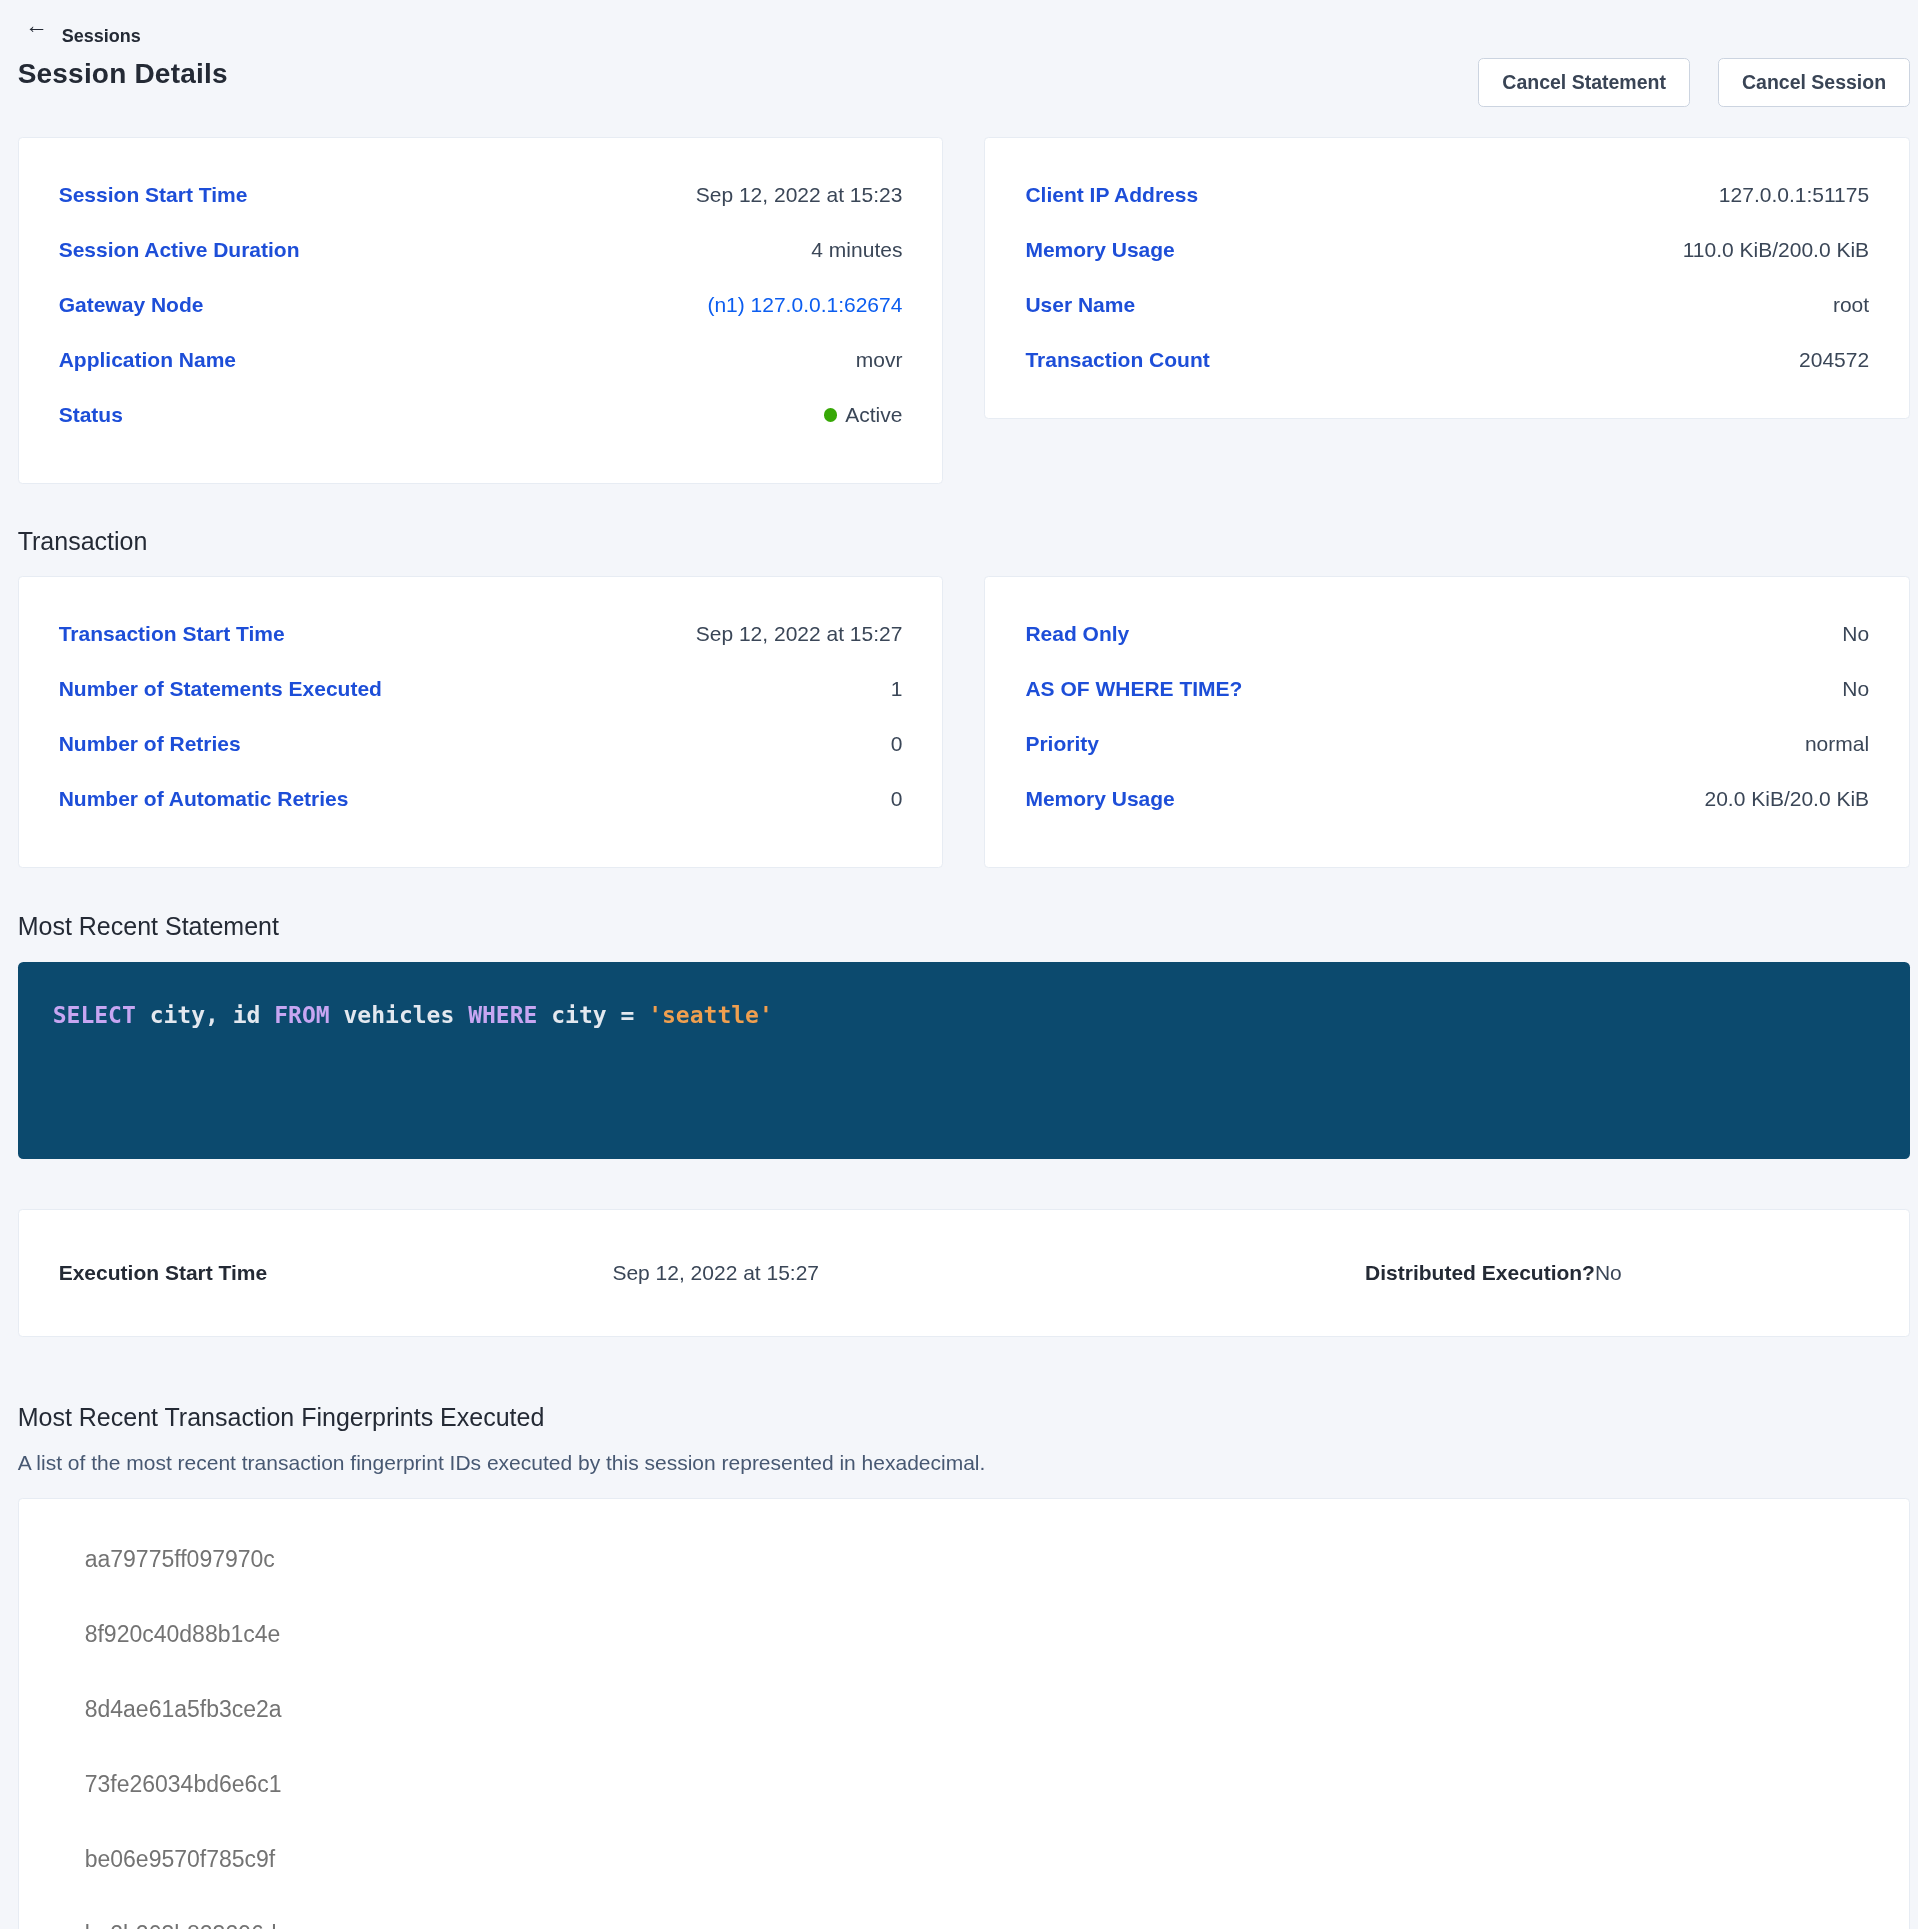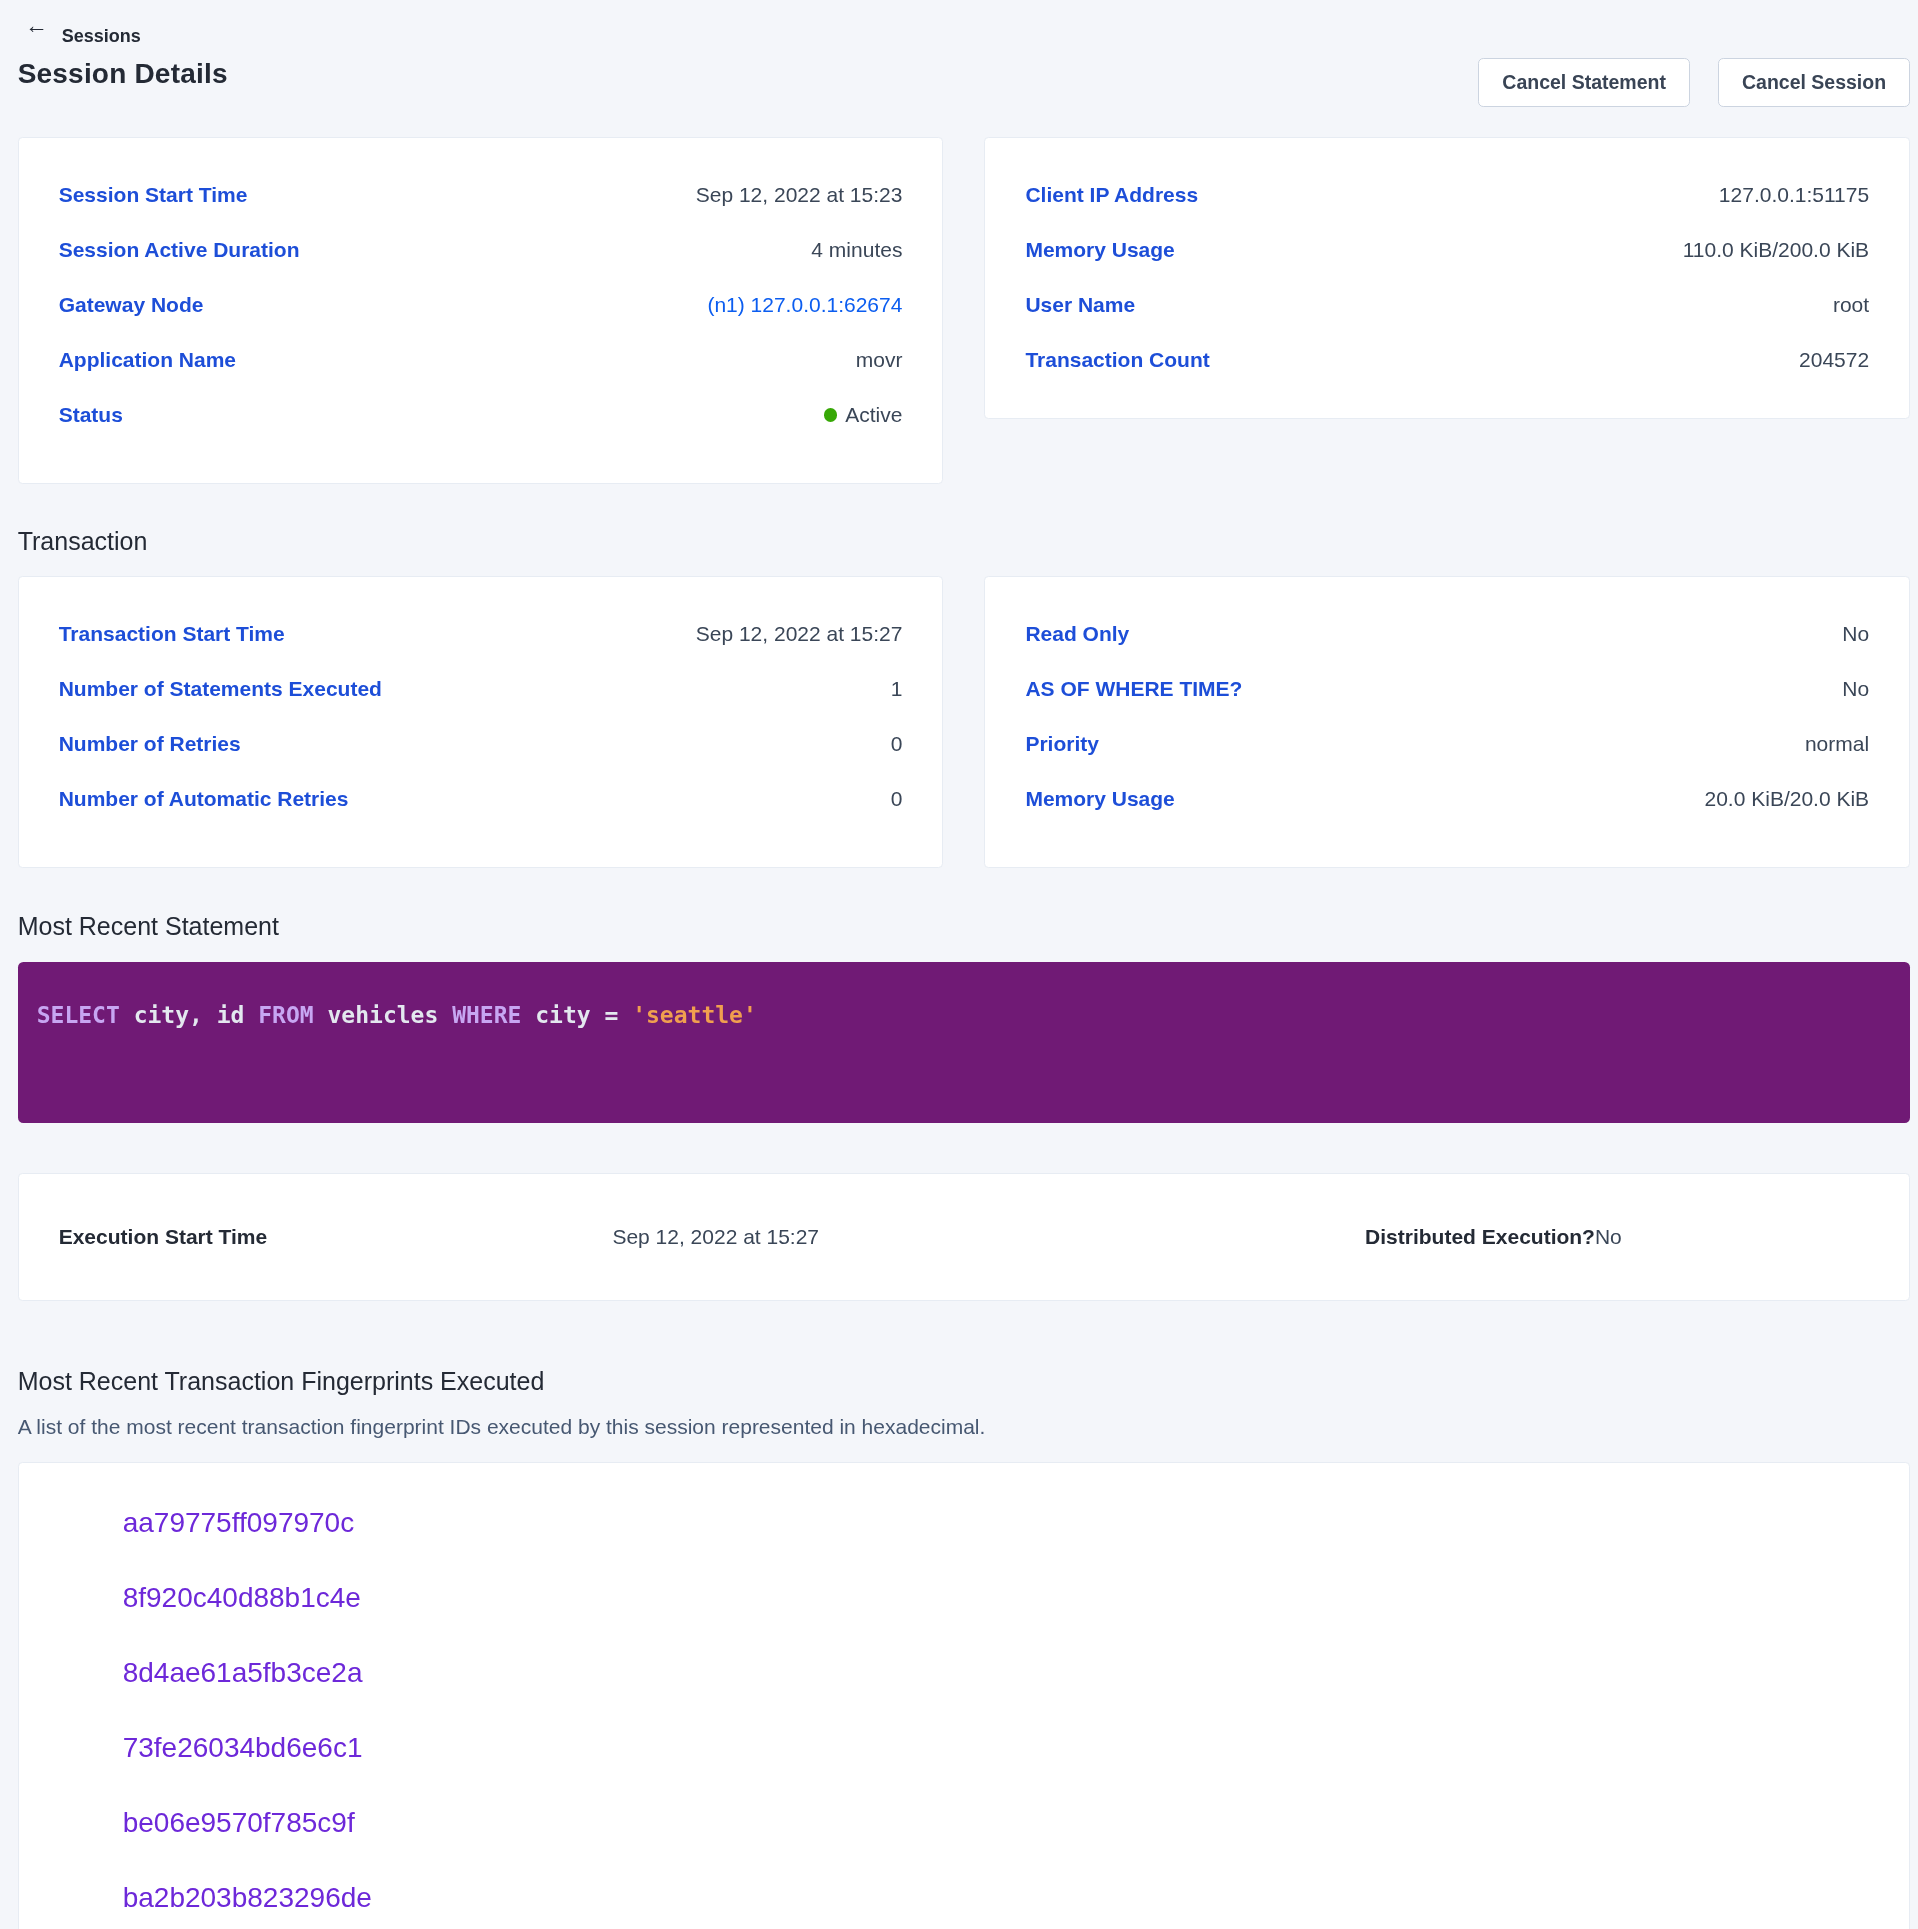--- a/index.html
+++ b/index.html
@@ -40,39 +40,39 @@
   .kv .value a { color:#0b5df0; text-decoration:none; }
   .status-wrap { display:flex; align-items:center; gap:8px; }
   .dot { width:13.3px; height:13.3px; border-radius:50%; background:#37a806; display:inline-block; }
 
   
   .section-heading { font-size:25px; font-weight:400; color:#242a35; margin-top:43px; }
   .section-sub { font-size:21px; font-weight:400; color:#475872; margin-top:19.5px; }
 
   
   .sql-box {
-    margin-top:21px; background:#701a75; border-radius:5.3px;
-    height:161px; padding:39px 19px;
+    margin-top:21px; background:#0c4a6e; border-radius:5.3px;
+    height:197px; padding:39px 35px;
   }
   .sql-box code { font-family:"DejaVu Sans Mono", monospace; font-size:23px; font-weight:700; line-height:1.3; white-space:pre; }
   .tok-k { color:#c7a6f2; }
   .tok-p { color:#e3e8ef; }
   .tok-s { color:#f09f4f; }
 
   
   .exec-card { margin-top:50px; padding:46px 40px; display:flex; }
   .exec-left { width:42%; display:flex; justify-content:space-between; align-items:baseline; line-height:34px; }
   .exec-right { width:41.5%; margin-left:auto; display:flex; justify-content:center; align-items:baseline; line-height:34px; }
   .exec-card .label { font-size:21px; font-weight:700; color:#242a35; }
   .exec-card .value { font-size:21px; font-weight:400; color:#3a4657; }
 
   
   .fp-heading { margin-top:66px; }
   .fp-card { margin-top:23px; padding:43px 40px 43px 66px; }
-  .fp-item { font-size:28px; color:#6d28d9; line-height:34px; margin-bottom:41px;margin-left:38px; }
+  .fp-item { font-size:23px; color:#737373; line-height:34px; margin-bottom:41px; }
   .fp-item:last-child { margin-bottom:0; }
 </style>
 </head>
 <body>
 
 <div class="page">
 
   <div class="breadcrumb">
     <span class="arrow">←</span>
     <span class="crumb">Sessions</span>

